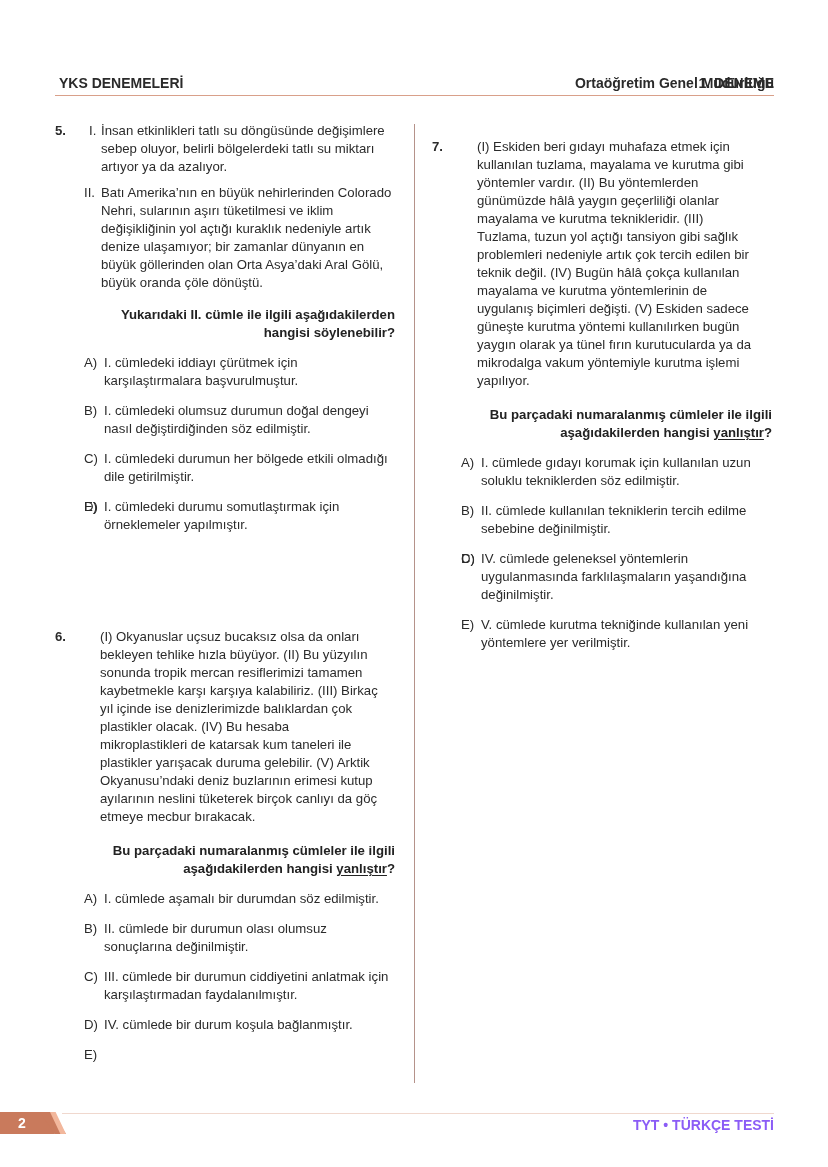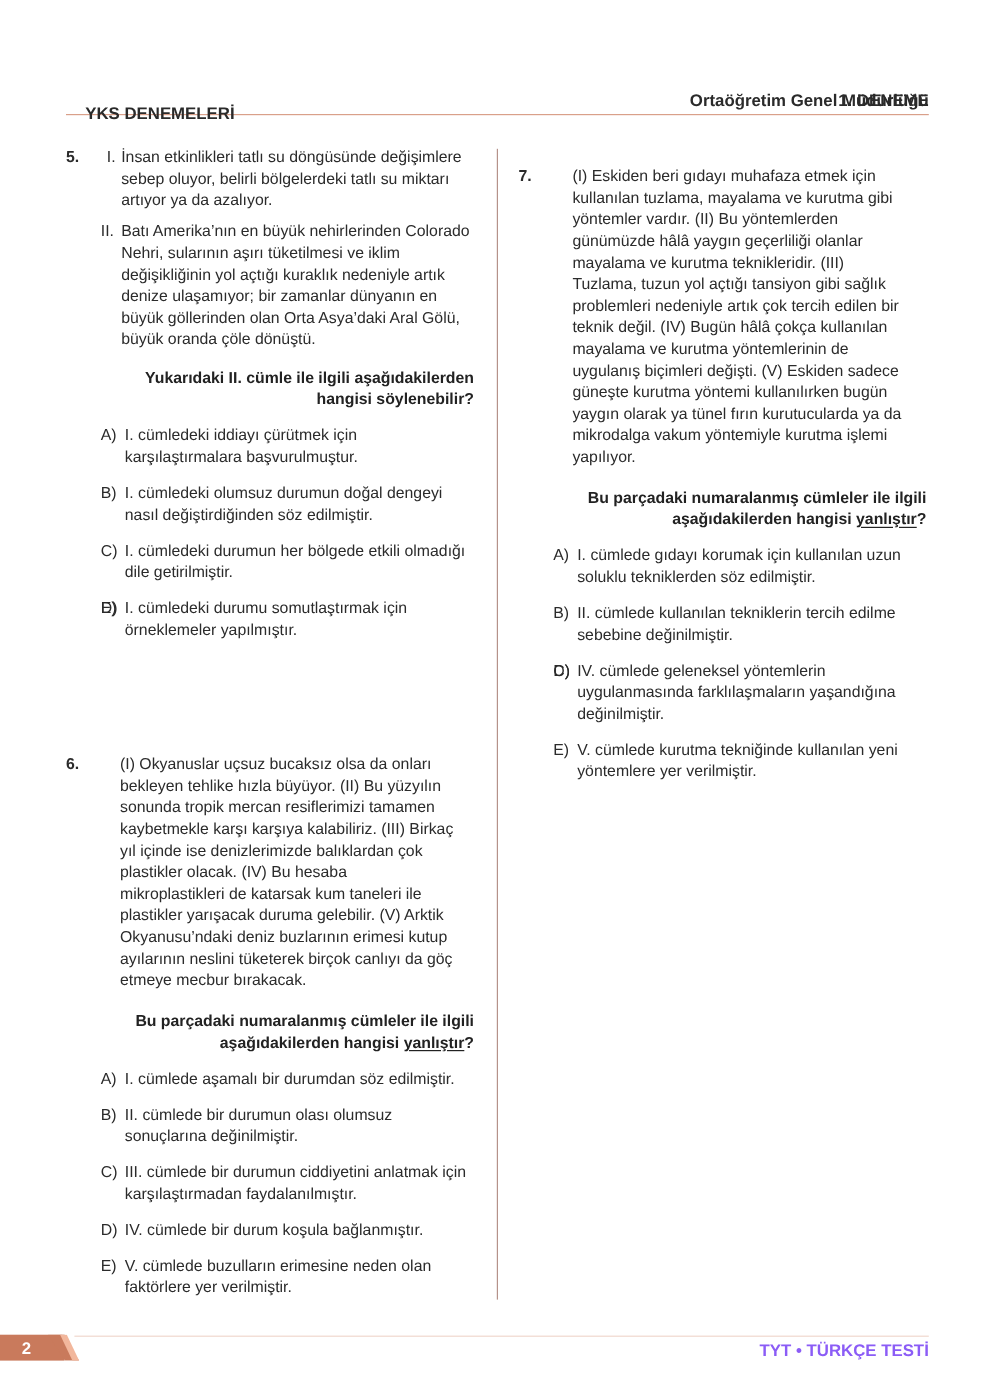--- a/index.html
+++ b/index.html
@@ -2,21 +2,21 @@
 <html><head>
 <meta charset="utf-8">
 <style>
   html, body { margin: 0; padding: 0; background: #ffffff; }
   body { width: 828px; height: 1167px; position: relative; overflow: hidden;
          font-family: "Liberation Sans", sans-serif; color: #2b2b2b; }
 
   .header { position: absolute; left: 55px; right: 54px; top: 73px; height: 22px;
             border-bottom: 1px solid #d9a08a; }
   .header span { position: absolute; top: 2px; font-weight: bold; font-size: 14px; color: #2a2a2a; }
-  .header .h-left { left: 16px; margin-top: 11px; }
+  .header .h-left { left: 4px; }
   .header .h-center { left: 0; right: 0; text-align: right; }
   .header .h-right { right: 0; }
 
   .divider { position: absolute; left: 414px; top: 124px; height: 959px; width: 1px; background: #b5928a; }
 
   .col { position: absolute; top: 122px; width: 340px; font-size: 13.2px; line-height: 18px; }
   .col-left { left: 55px; }
   .col-right { left: 432px; }
 
   .q { position: relative; padding-left: 29px; }
@@ -108,21 +108,20 @@
     <div class="opt">
       <span class="ol">C)</span>
       <span>III. cümlede bir durumun ciddiyetini anlatmak için karşılaştırmadan faydalanılmıştır.</span>
     </div>
     <div class="opt">
       <span class="ol">D)</span>
       <span>IV. cümlede bir durum koşula bağlanmıştır.</span>
     </div>
     <div class="opt">
       <span class="ol">E)</span>
-      <span>V. cümlede buzulların erimesine neden olan faktörlere yer verilmiştir.</span>
     </div>
   </div>
 </div>
 
 <div class="col col-right">
   <div class="q">
     <span class="q-num">7.</span>
     <p class="q-text">(I) Eskiden beri gıdayı muhafaza etmek için kullanılan tuzlama, mayalama ve kurutma gibi yöntemler vardır. (II) Bu yöntemlerden günümüzde hâlâ yaygın geçerliliği olanlar mayalama ve kurutma teknikleridir. (III)  Tuzlama, tuzun yol açtığı tansiyon gibi sağlık problemleri nedeniyle artık çok tercih edilen bir teknik değil. (IV) Bugün hâlâ çokça kullanılan mayalama ve kurutma yöntemlerinin de uygulanış biçimleri değişti. (V) Eskiden sadece güneşte kurutma yöntemi kullanılırken bugün yaygın olarak ya tünel fırın kurutucularda ya da mikrodalga vakum yöntemiyle kurutma işlemi yapılıyor.</p>
     <div class="stem"><span>Bu parçadaki numaralanmış cümleler ile ilgili aşağıdakilerden hangisi </span><u>yanlıştır</u><span>?</span></div>
     <div class="opt">

